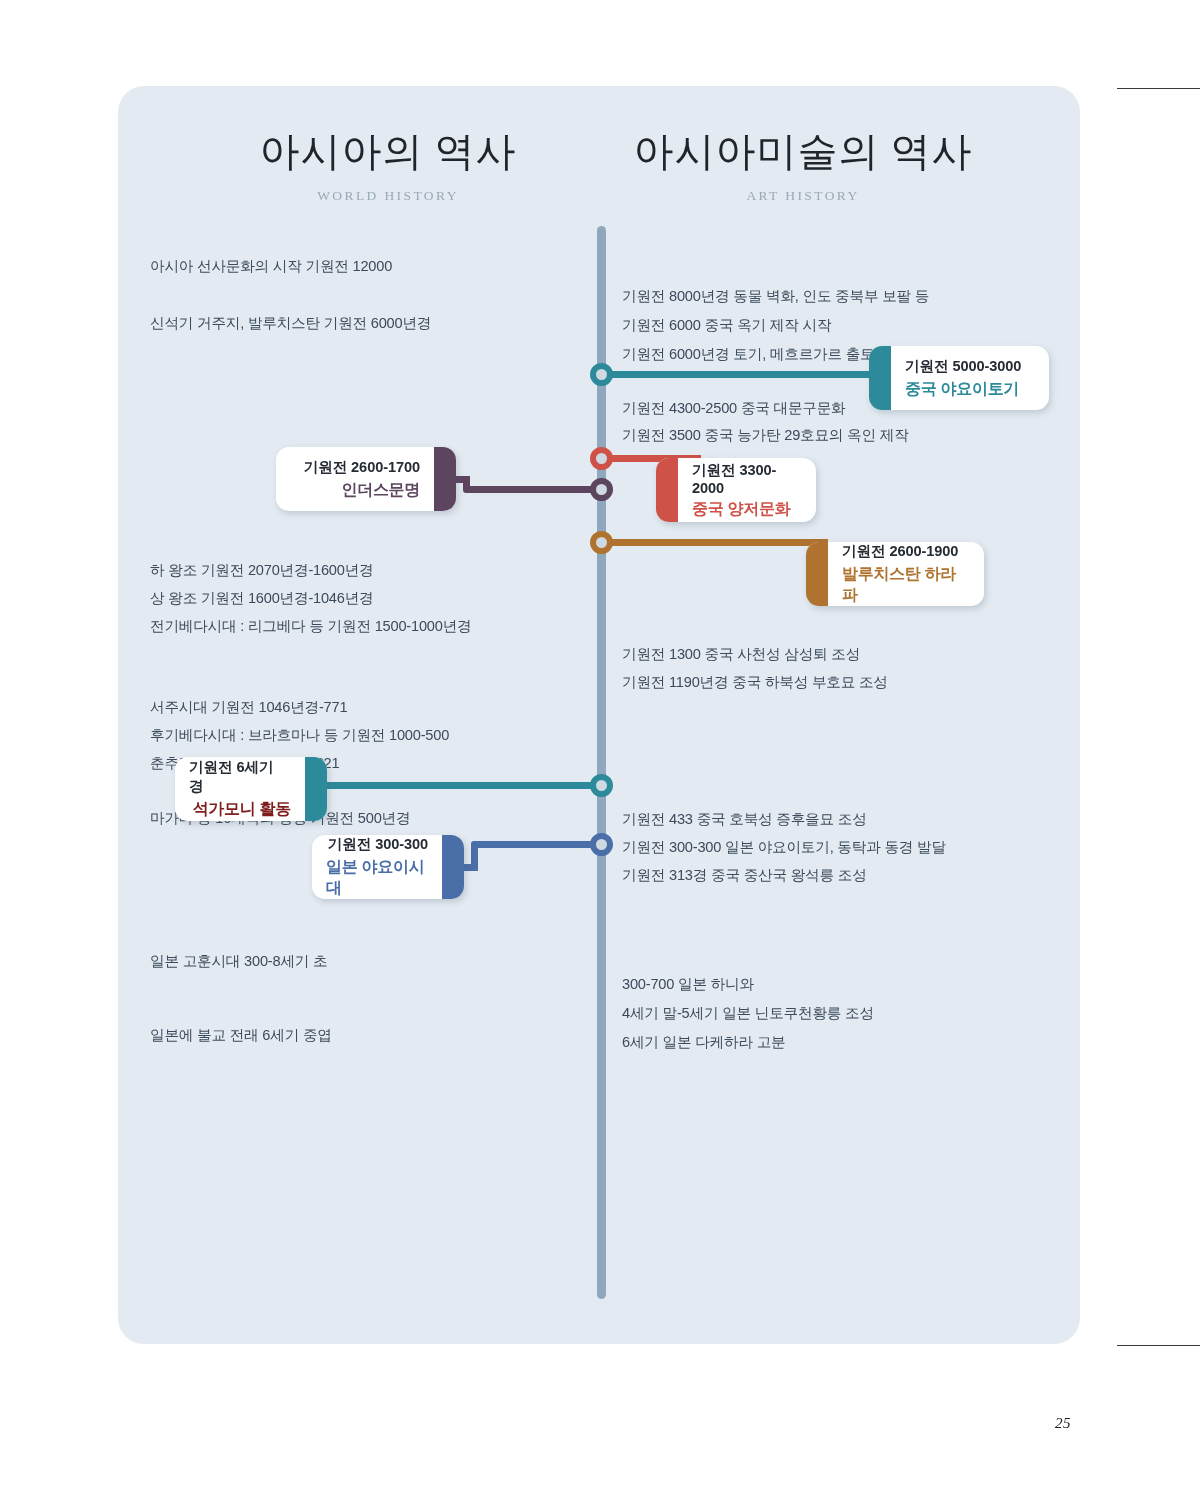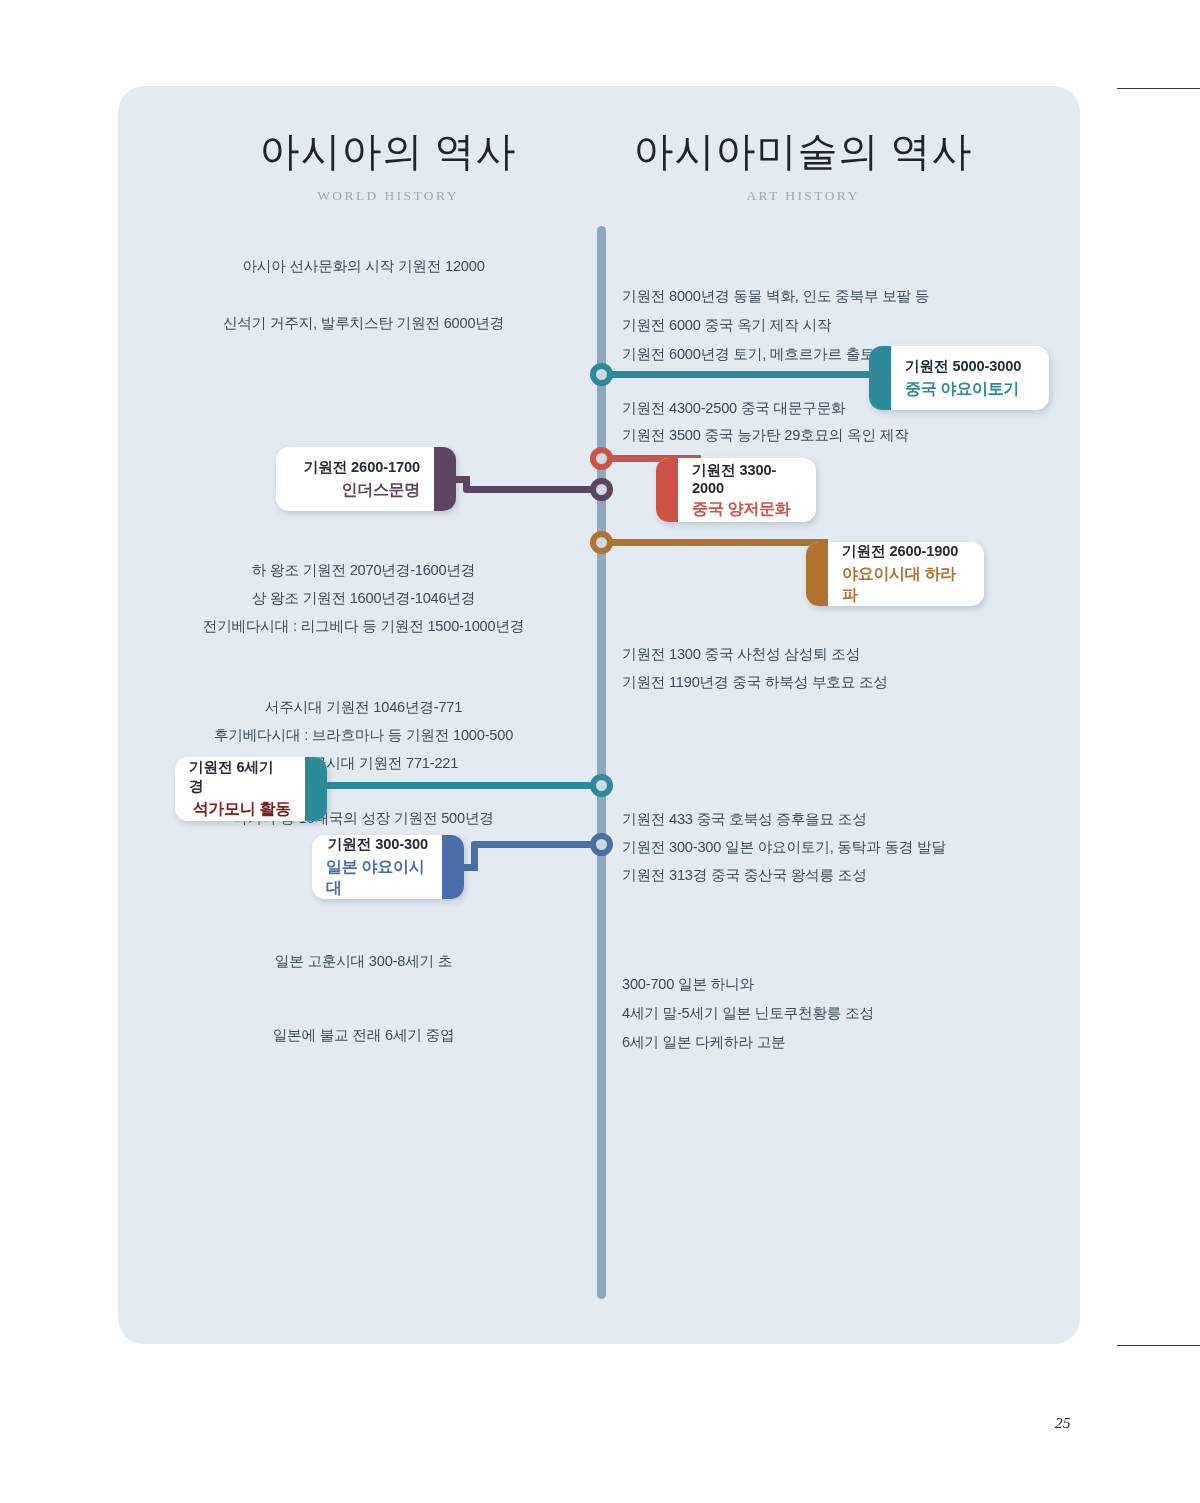--- a/index.html
+++ b/index.html
@@ -35,21 +35,21 @@
   .head .sub{margin-top:9px;font-family:"Liberation Serif","DejaVu Serif",serif;
     font-size:13.5px;letter-spacing:2.4px;color:#9aa8b6;}
 
   
   .spine{position:absolute;left:597px;top:226px;width:9px;height:1073px;
     background:#8fa8bd;border-radius:5px;}
 
   
   .row{position:absolute;font-size:14.6px;color:#3c4a5a;white-space:nowrap;
     letter-spacing:-0.2px;}
-  .row.l{text-align:center;}
+  .row.l{text-align:left;}
 
   
   .card{position:absolute;height:64px;border-radius:13px;
     background:#ffffff;
     box-shadow:2px 3px 6px rgba(70,90,110,.22);
     overflow:hidden;display:flex;align-items:center;}
   .card .bar{position:absolute;top:0;bottom:0;width:22px;}
   .card.right-card .bar{left:0;}
   .card.left-card  .bar{right:0;}
   .card .txt{position:relative;z-index:2;display:flex;flex-direction:column;
@@ -156,21 +156,21 @@
         <div class="bar" style="background: rgb(207, 82, 72);"></div>
         <div class="txt">
           <div class="ln1">기원전 3300-2000</div>
           <div class="ln2" style="color: rgb(207, 82, 72);">중국 양저문화</div>
         </div>
       </div>
       <div class="card right-card" style="left: 806px; top: 542px; width: 178px;">
         <div class="bar" style="background: rgb(176, 115, 47);"></div>
         <div class="txt">
           <div class="ln1">기원전 2600-1900</div>
-          <div class="ln2" style="color: rgb(176, 115, 47);">야요이시대 하라파</div>
+          <div class="ln2" style="color: rgb(176, 115, 47);">발루치스탄 하라파</div>
         </div>
       </div>
       <div class="card left-card" style="left: 175px; top: 757px; width: 152px;">
         <div class="bar" style="background: rgb(45, 138, 154);"></div>
         <div class="txt">
           <div class="ln1">기원전 6세기 경</div>
           <div class="ln2" style="color: #7f1d1d;">석가모니 활동</div>
         </div>
       </div>
       <div class="card left-card" style="left: 312px; top: 835px; width: 152px;">

